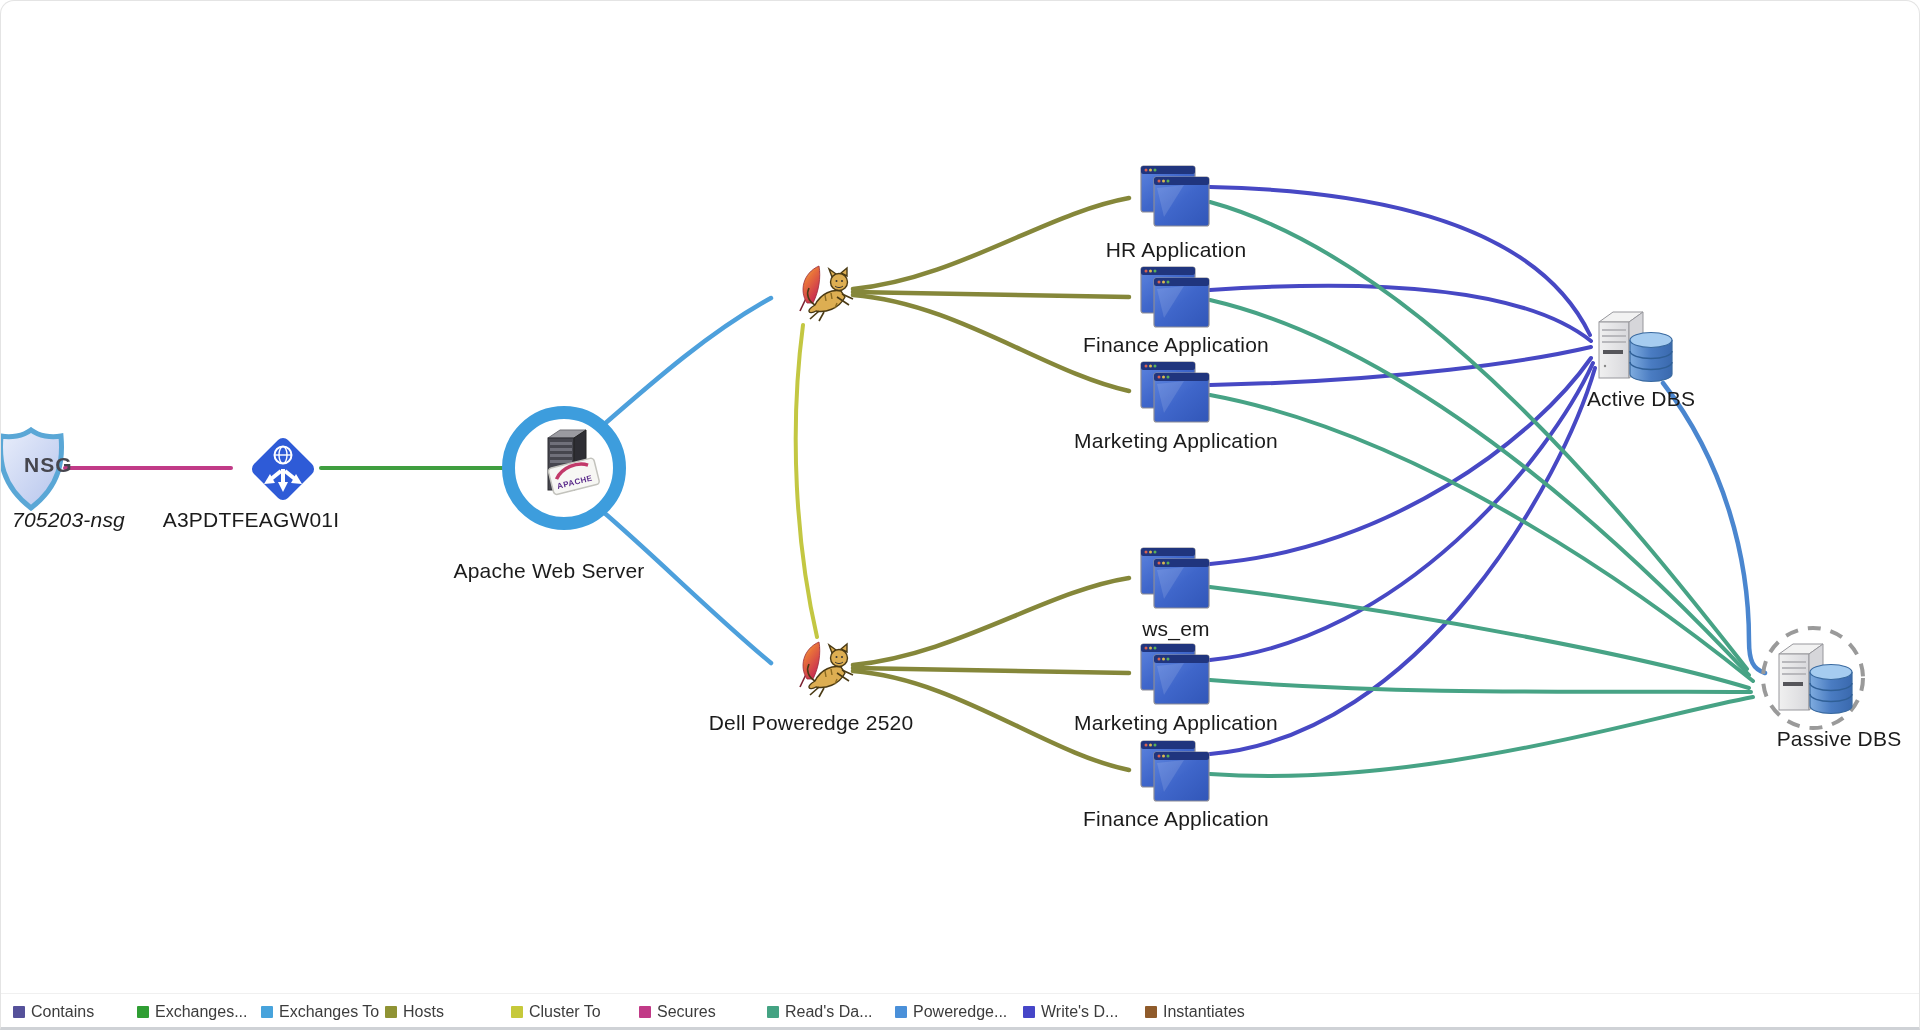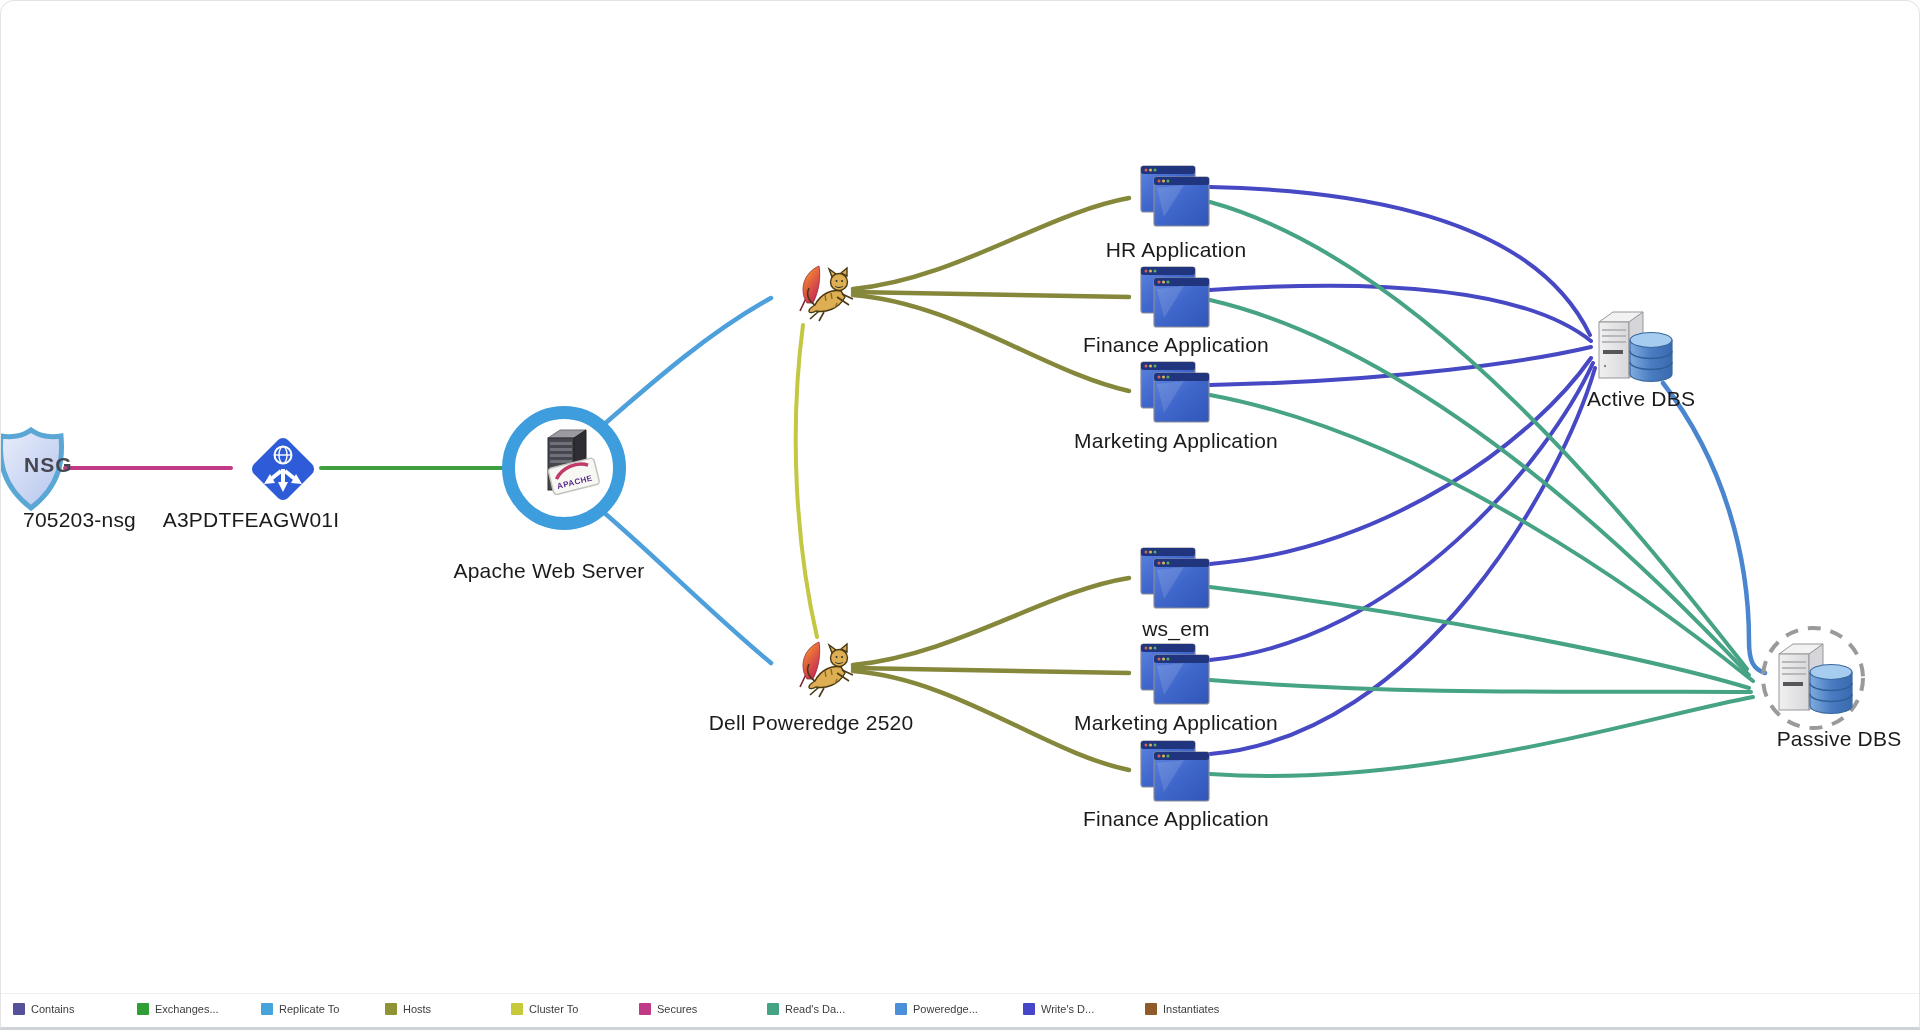--- a/index.html
+++ b/index.html
@@ -33,21 +33,21 @@
     border:13px solid #3d9ddd; border-radius:50%; background:#fff;
     display:flex; align-items:center; justify-content:center;
   }
   .passive-wrap { position:absolute; left:1758px; top:623px; width:108px; height:108px; }
   .legend {
     position:absolute; left:0; top:992px; width:1920px; height:35px;
     border-top:1px solid #f0f0f0; background:#fff;
   }
   .legend-item { position:absolute; top:9px; display:flex; align-items:center; gap:6px; cursor:default; }
   .legend-swatch { width:12px; height:12px; display:inline-block; border-radius:1px; }
-  .legend-label { font-size:11px; color:#3c3c3c; }
+  .legend-label { font-size:16px; color:#3c3c3c; }
 </style>
 </head>
 <body>
 
 <div class="canvas">
 
   <svg class="edges">
     <defs>
       <marker id="mSecures" markerWidth="9" markerHeight="8" refX="7.5" refY="4" orient="auto" markerUnits="strokeWidth">
         <path d="M0,0 L9,4 L0,8 Z" fill="var(--secures)"></path>
@@ -106,21 +106,21 @@
       <defs>
         <linearGradient id="shieldG" x1="0" y1="0" x2="1" y2="1">
           <stop offset="0" stop-color="#e9eefb"></stop>
             <stop offset="1" stop-color="#b5c4ec"></stop>
         </linearGradient>
       </defs>
       <path d="M34 3 C42 9 54 11 64 9 C66 32 64 58 34 81 C4 58 2 32 4 9 C14 11 26 9 34 3 Z" fill="url(#shieldG)" stroke="#5aa7d6" stroke-width="5"></path>
     </svg>
   </div>
   <div class="nsg-badge">NSG</div>
-  <div class="nlabel" style="left:0px; top:507px; width:135px; text-align:right;">705203-nsg</div>
+  <div class="nlabel" style="left:0px; top:507px; width:135px; text-align:center;font-style:italic;">705203-nsg</div>
 
   <div class="node" style="left:245px; top:431px; width:74px; height:74px;">
     <svg width="74" height="74" viewBox="0 0 74 74">
       <rect x="13" y="13" width="48" height="48" rx="7" transform="rotate(45 37 37)" fill="#2e5bd7"></rect>
       <circle cx="37" cy="23" r="8.5" fill="none" stroke="#fff" stroke-width="2"></circle>
       <ellipse cx="37" cy="23" rx="4" ry="8.5" fill="none" stroke="#fff" stroke-width="1.4"></ellipse>
       <line x1="28.5" y1="23" x2="45.5" y2="23" stroke="#fff" stroke-width="1.4"></line>
       <g stroke="#fff" stroke-width="4" fill="#fff">
         <line x1="37" y1="37" x2="37" y2="52"></line>
         <path d="M32 50 L37 60 L42 50 Z" stroke="none"></path>
@@ -392,21 +392,21 @@
     <div class="legend-item" style="left:12px">
         <span class="legend-swatch" style="background: rgb(85, 81, 154);"></span>
         <span class="legend-label">Contains</span>
       </div>
     <div class="legend-item" style="left:136px">
         <span class="legend-swatch" style="background: rgb(47, 158, 51);"></span>
         <span class="legend-label">Exchanges...</span>
       </div>
     <div class="legend-item" style="left:260px">
         <span class="legend-swatch" style="background: rgb(71, 163, 220);"></span>
-        <span class="legend-label">Replicate To</span>
+        <span class="legend-label">Exchanges To</span>
       </div>
     <div class="legend-item" style="left:384px">
         <span class="legend-swatch" style="background: rgb(143, 147, 52);"></span>
         <span class="legend-label">Hosts</span>
       </div>
     <div class="legend-item" style="left:510px">
         <span class="legend-swatch" style="background: rgb(198, 201, 58);"></span>
         <span class="legend-label">Cluster To</span>
       </div>
     <div class="legend-item" style="left:638px">

